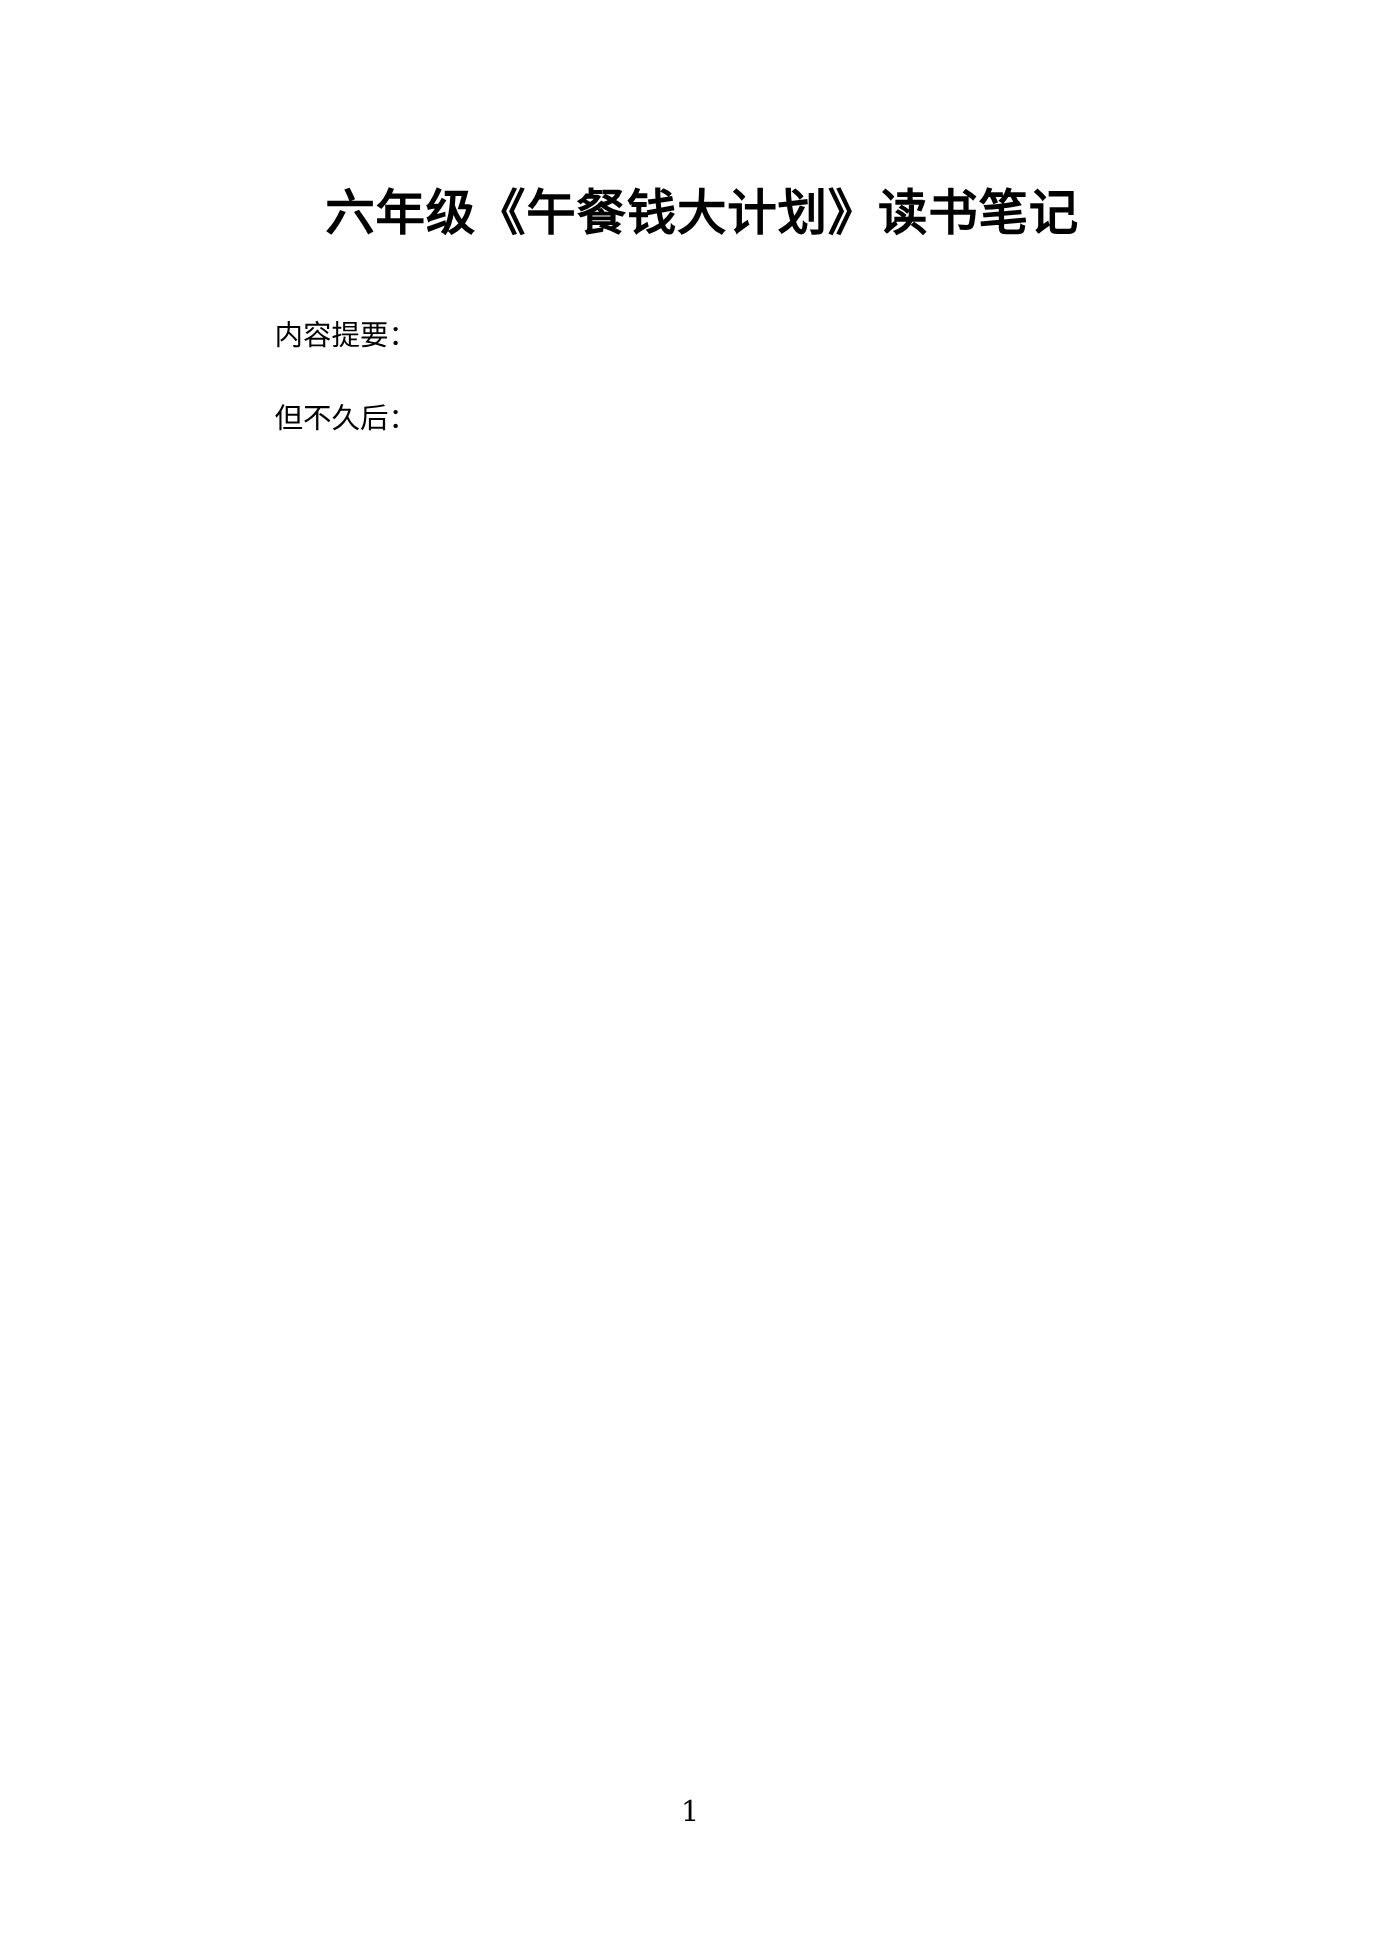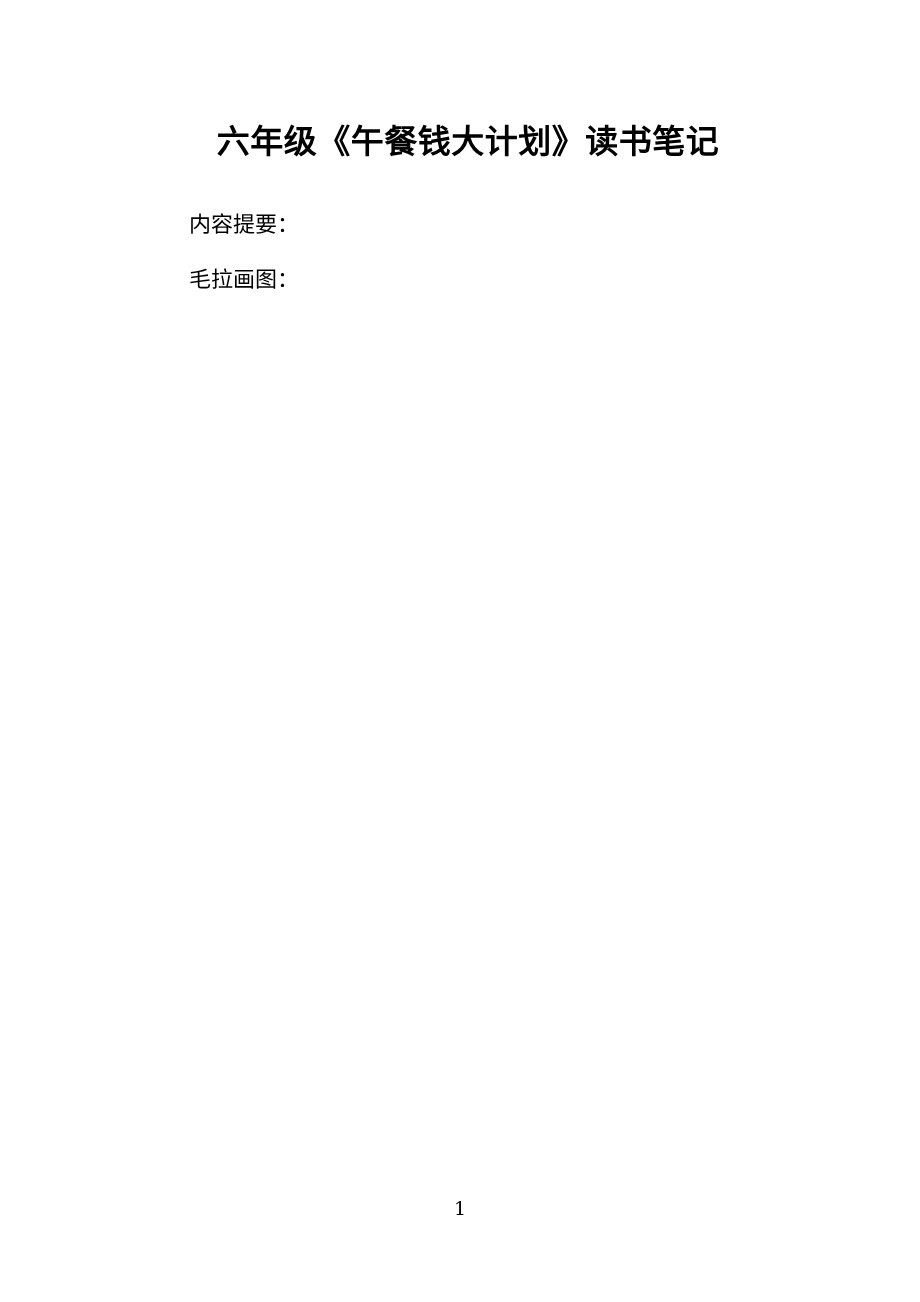--- a/index.html
+++ b/index.html
@@ -37,21 +37,21 @@
     line-height: 55px;
     letter-spacing: 0.5px;
     padding-top: 114px;
     white-space: nowrap;
     font-family: "DejaVu Serif", "Liberation Serif", serif;
   }
 
   .para {
     margin: 0;
     padding: 0;
-    font-size: 22px;
+    font-size: 19px;
     line-height: 55px;
     text-align: justify;
     text-align-last: left;
     text-justify: inter-character;
     letter-spacing: 0px;
     font-family: "DejaVu Serif", "Liberation Serif", serif;
   }
 
   .indent {
     text-indent: 2em;
@@ -85,21 +85,21 @@
   <div class="doc-body">
 
     <h1 class="doc-title">六年级《午餐钱大计划》读书笔记</h1>
 
     <div class="spacer-title"></div>
 
     <p class="para indent">内容提要：</p>
 
 
 
-    <p class="para indent">毛拉画图：</p>
+    <p class="para indent">但不久后：</p>
 
 
 
   </div>
 
   <div class="page-number">1</div>
 
 </div>
 
 </body></html>

